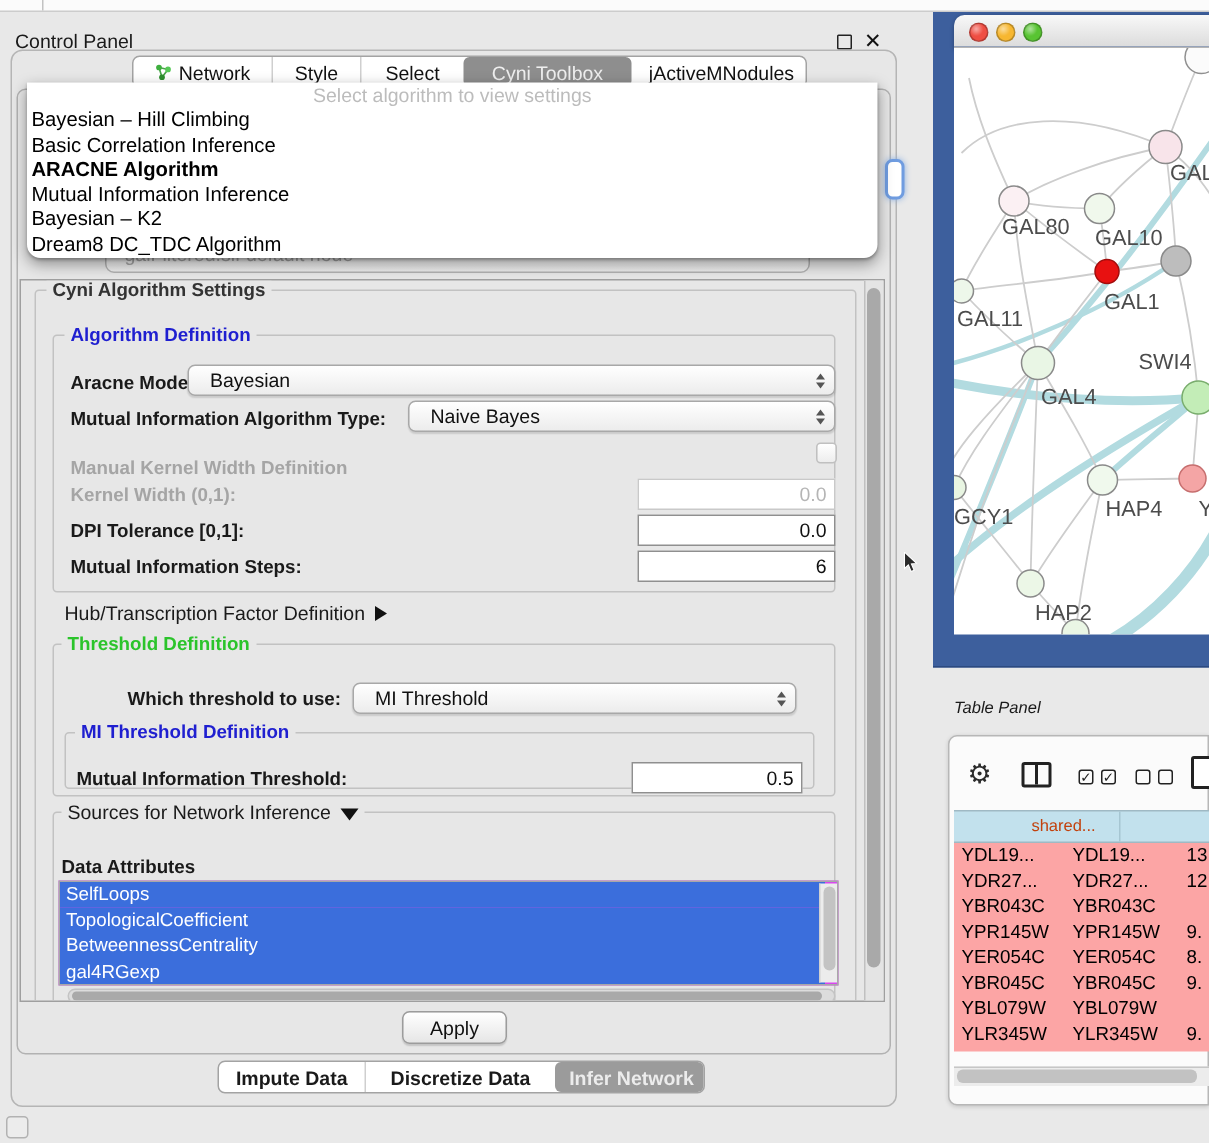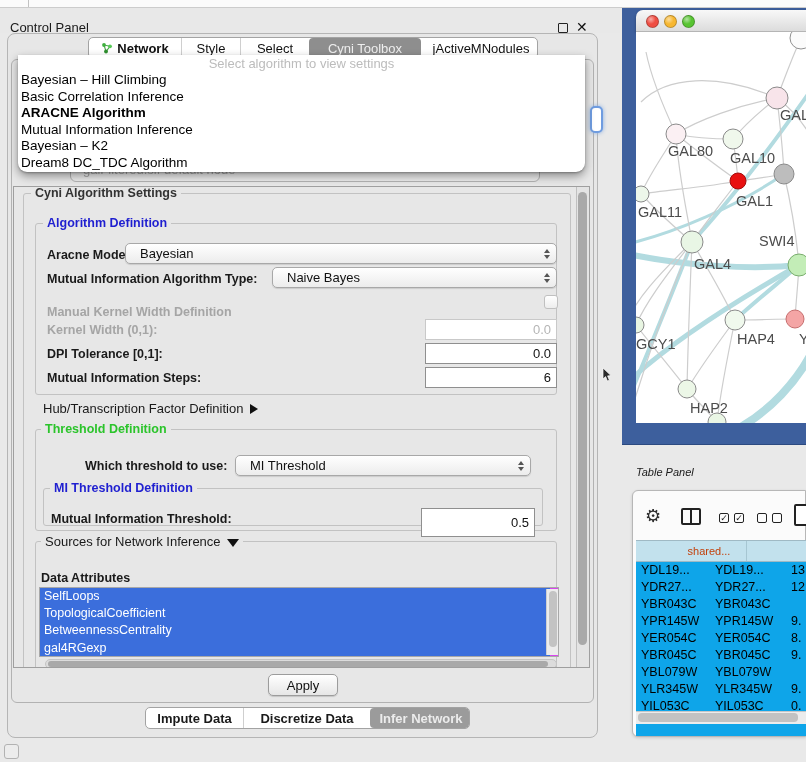--- a/index.html
+++ b/index.html
@@ -83,21 +83,21 @@
   .gear{left:645px;top:506px;font-size:18px;color:#2c2c2c;line-height:20px;}
   .cols-icon{left:681px;top:508px;width:20px;height:17px;border:2px solid #222;border-radius:2px;}
   .cols-icon::after{content:"";position:absolute;left:7px;top:0;width:2px;height:13px;background:#222;}
   .cb{position:absolute;width:10px;height:10px;border:1.5px solid #222;border-radius:2px;font-size:9px;line-height:9px;
       text-align:center;color:#222;font-weight:bold;}
   .doc-icon{left:794px;top:504px;width:16px;height:22px;border:2px solid #222;border-radius:2px;background:#fff;}
   .tbl-header{left:636px;top:540px;width:170px;height:22px;display:flex;background:#c2e1ed;
               border-top:1px solid #9fb9c4;border-bottom:1px solid #9fb9c4;}
   .th{font-size:11px;color:#c2410c;text-align:center;line-height:20px;border-right:1px solid #a6c6d2;
       overflow:hidden;white-space:nowrap;flex:none;padding-left:36px;}
-  .tbl-rows{left:636px;top:562px;width:170px;height:174px;background:#0ea5e9;overflow:hidden;}
+  .tbl-rows{left:636px;top:562px;width:170px;height:139px;background:#fca5a5;overflow:hidden;}
   .tr{display:flex;height:17px;}
   .td{font-size:12.5px;color:#000;line-height:17px;padding-left:5px;overflow:hidden;white-space:nowrap;
       flex:none;box-sizing:border-box;}
   .tbl-hscroll{left:636px;top:711px;width:170px;height:13px;background:#ececec;border-top:1px solid #c6c6c6;}
   .tbl-hthumb{left:638px;top:713px;width:160px;height:9px;background:#c2c2c2;border-radius:4px;}
   .net-label{font-size:14.5px;fill:#4c4c4c;font-family:"Liberation Sans","DejaVu Sans",sans-serif;}
   .cursor{left:602px;top:368px;width:10px;height:14px;z-index:60;}
   .nettabicon svg{display:block;}
 </style>
 </head>
@@ -111,21 +111,21 @@
   <div class="abs cp-header">
     <span class="abs cp-title">Control Panel</span>
     <span class="abs float-btn"></span>
     <span class="abs close-btn">✕</span>
   </div>
 
   <div class="abs cp-body"></div>
   <div class="abs content-panel"></div>
 
   <div class="abs tabbar">
-      <div class="cptab" style="width: 92px; font-weight: bold;">
+      <div class="cptab" style="width: 92px;">
         <span class="nettabicon">
           <svg width="12" height="12" viewBox="0 0 12 12">
             <path d="M3,3 L9,4.3 L5,9.5 Z" fill="none" stroke="#4aa54a" stroke-width="1.1"></path>
             <circle cx="3" cy="3" r="1.9" fill="#3faf3f"></circle>
             <circle cx="9" cy="4.3" r="1.9" fill="#57c957"></circle>
             <circle cx="5" cy="9.5" r="1.9" fill="#2e8f2e"></circle>
           </svg>
         </span>
         <span>Network</span>
       </div>
@@ -210,21 +210,21 @@
       <span class="val">MI Threshold</span>
       <span class="stepper">
           <span class="tri-up"></span>
           <span class="tri-down"></span>
         </span>
     </div>
 
     <div class="abs fs" style="left:29px;top:301px;width:500px;height:38px;"></div>
     <div class="abs fs-title" style="left:36px;top:295px;color:#1f1fd0;">MI Threshold Definition</div>
     <span class="abs blabel" style="left:37px;top:325px;">Mutual Information Threshold:</span>
-    <input class="abs tinput" style="left: 407px; top: 321px; width: 114px; height: 29px;" readonly="" value="0.5">
+    <input class="abs tinput" style="left: 407px; top: 321px; width: 114px; height: 21px;" readonly="" value="0.5">
 
     <div class="abs fs" style="left:21px;top:354px;width:522px;height:140px;"></div>
     <div class="abs fs-title" style="left:27px;top:348px;color:#1a1a1a;font-weight:normal;font-size:13px;">
       <span>Sources for Network Inference</span><span class="arrow-down"></span>
     </div>
     <span class="abs blabel" style="left:27px;top:384px;">Data Attributes</span>
 
     <div class="abs attr-list" style="left:25px;top:400px;width:520px;height:70px;" id="attr-list">
         <div class="attr-item sel">SelfLoops</div>
         <div class="attr-item sel">TopologicalCoefficient</div>

